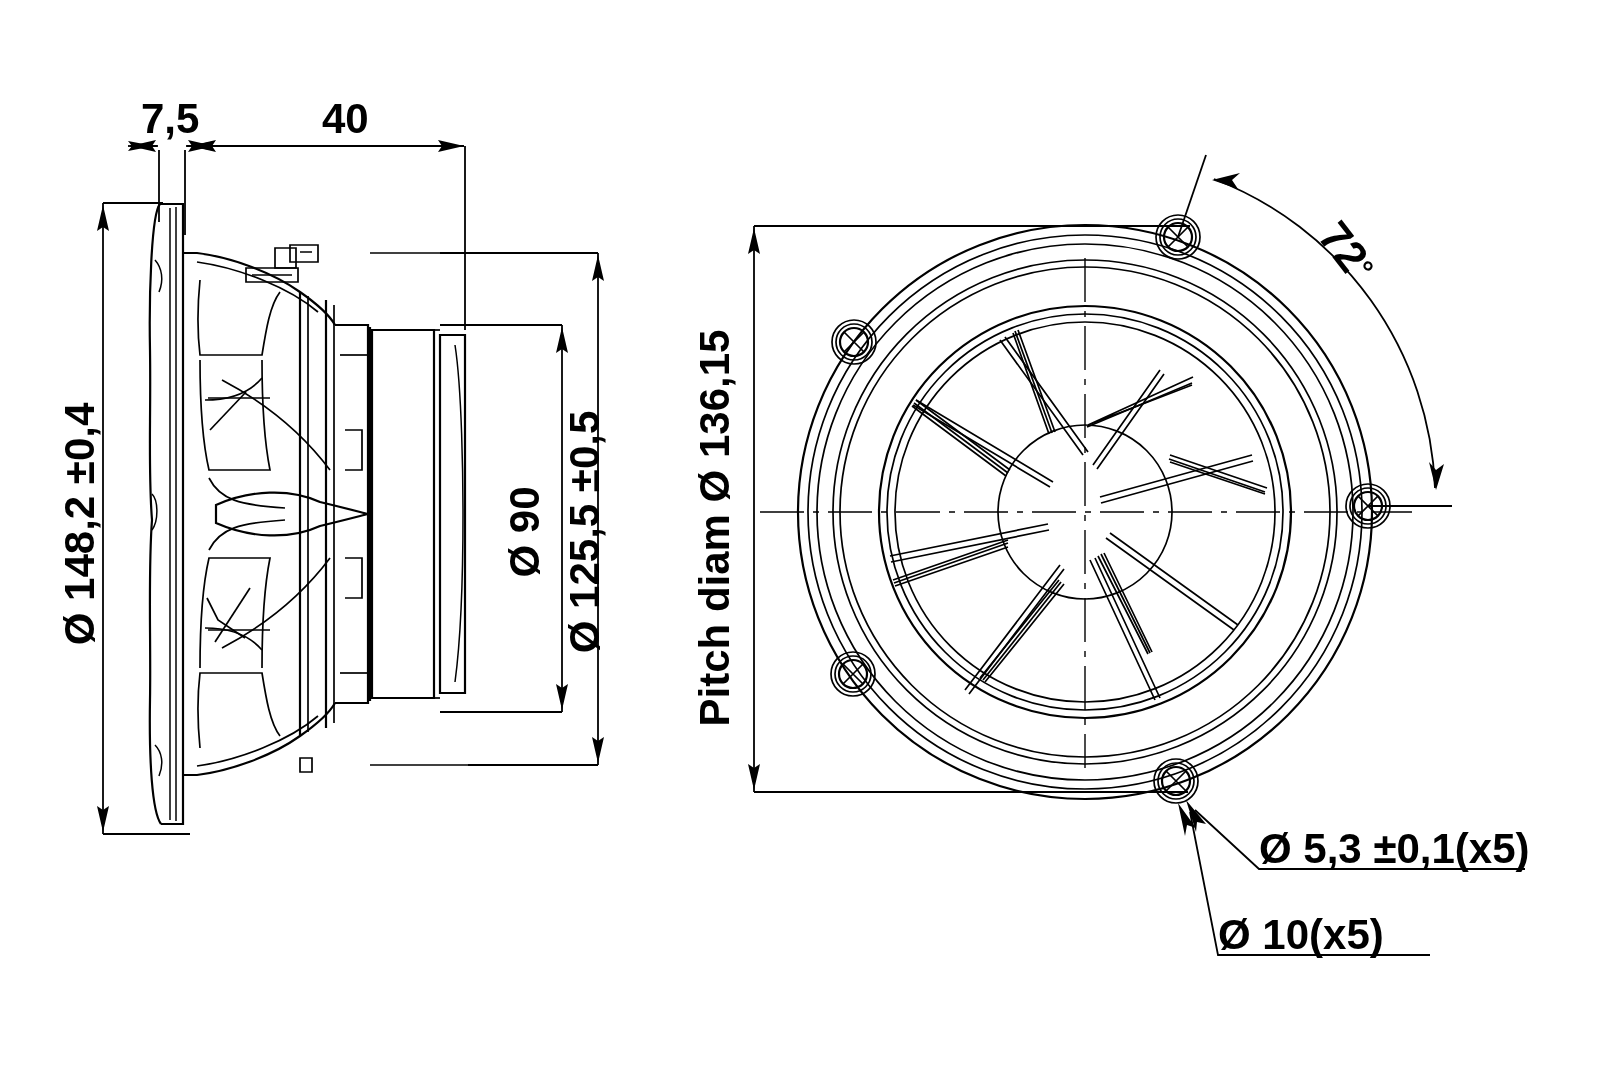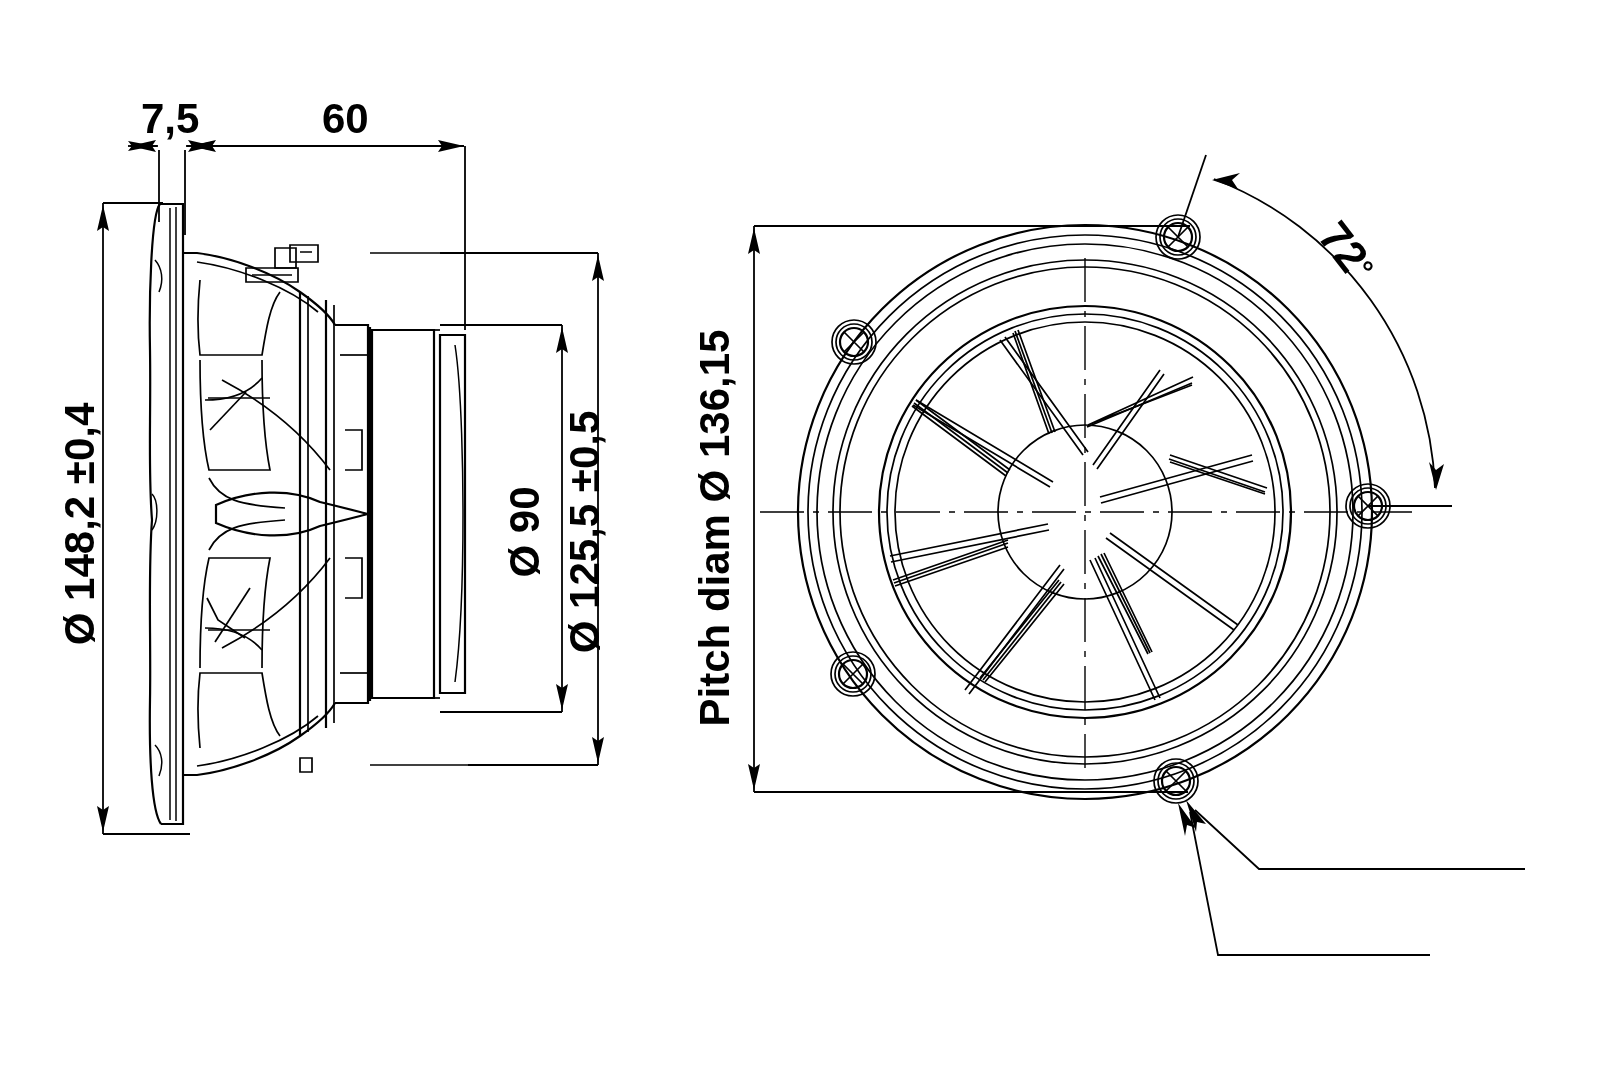--- a/index.html
+++ b/index.html
@@ -280,21 +280,21 @@
 
 </svg>
 
 <div style="position:absolute;left:141px;top:95px;">
   <span class="dimtextwrap" style="font-family:'Liberation Sans',sans-serif;
         font-weight:bold;font-size:42px;color:#000;">7,5</span>
 </div>
 
 <div style="position:absolute;left:322px;top:95px;">
   <span style="font-family:'Liberation Sans',sans-serif;font-weight:bold;
-        font-size:42px;color:#000;">60</span>
+        font-size:42px;color:#000;">40</span>
 </div>
 
 <div style="position:absolute;left:-145px;top:500px;width:450px;
             transform:rotate(-90deg);text-align:center;">
   <span style="font-family:'Liberation Sans',sans-serif;font-weight:bold;
         font-size:42px;color:#000;letter-spacing:0px;">Ø 148,2 ±0,4</span>
 </div>
 
 <div style="position:absolute;left:400px;top:508px;width:250px;
             transform:rotate(-90deg);text-align:center;">
@@ -314,15 +314,23 @@
         font-size:42px;color:#000;">Pitch diam Ø 136,15</span>
 </div>
 
 <div style="position:absolute;left:1348px;top:212px;
             transform:rotate(52deg);transform-origin:left top;">
   <span style="font-family:'Liberation Sans',sans-serif;font-weight:bold;
         font-size:44px;color:#000;">72</span><span style="font-family:'Liberation Sans',sans-serif;font-weight:bold;
         font-size:30px;color:#000;vertical-align:super;">°</span>
 </div>
 
-
+<div style="position:absolute;left:1259px;top:825px;">
+  <span style="font-family:'Liberation Sans',sans-serif;font-weight:bold;
+        font-size:42px;color:#000;">Ø 5,3 ±0,1(x5)</span>
+</div>
+
+<div style="position:absolute;left:1218px;top:911px;">
+  <span style="font-family:'Liberation Sans',sans-serif;font-weight:bold;
+        font-size:42px;color:#000;">Ø 10(x5)</span>
+</div>
 
 </div>
 
 </body></html>

